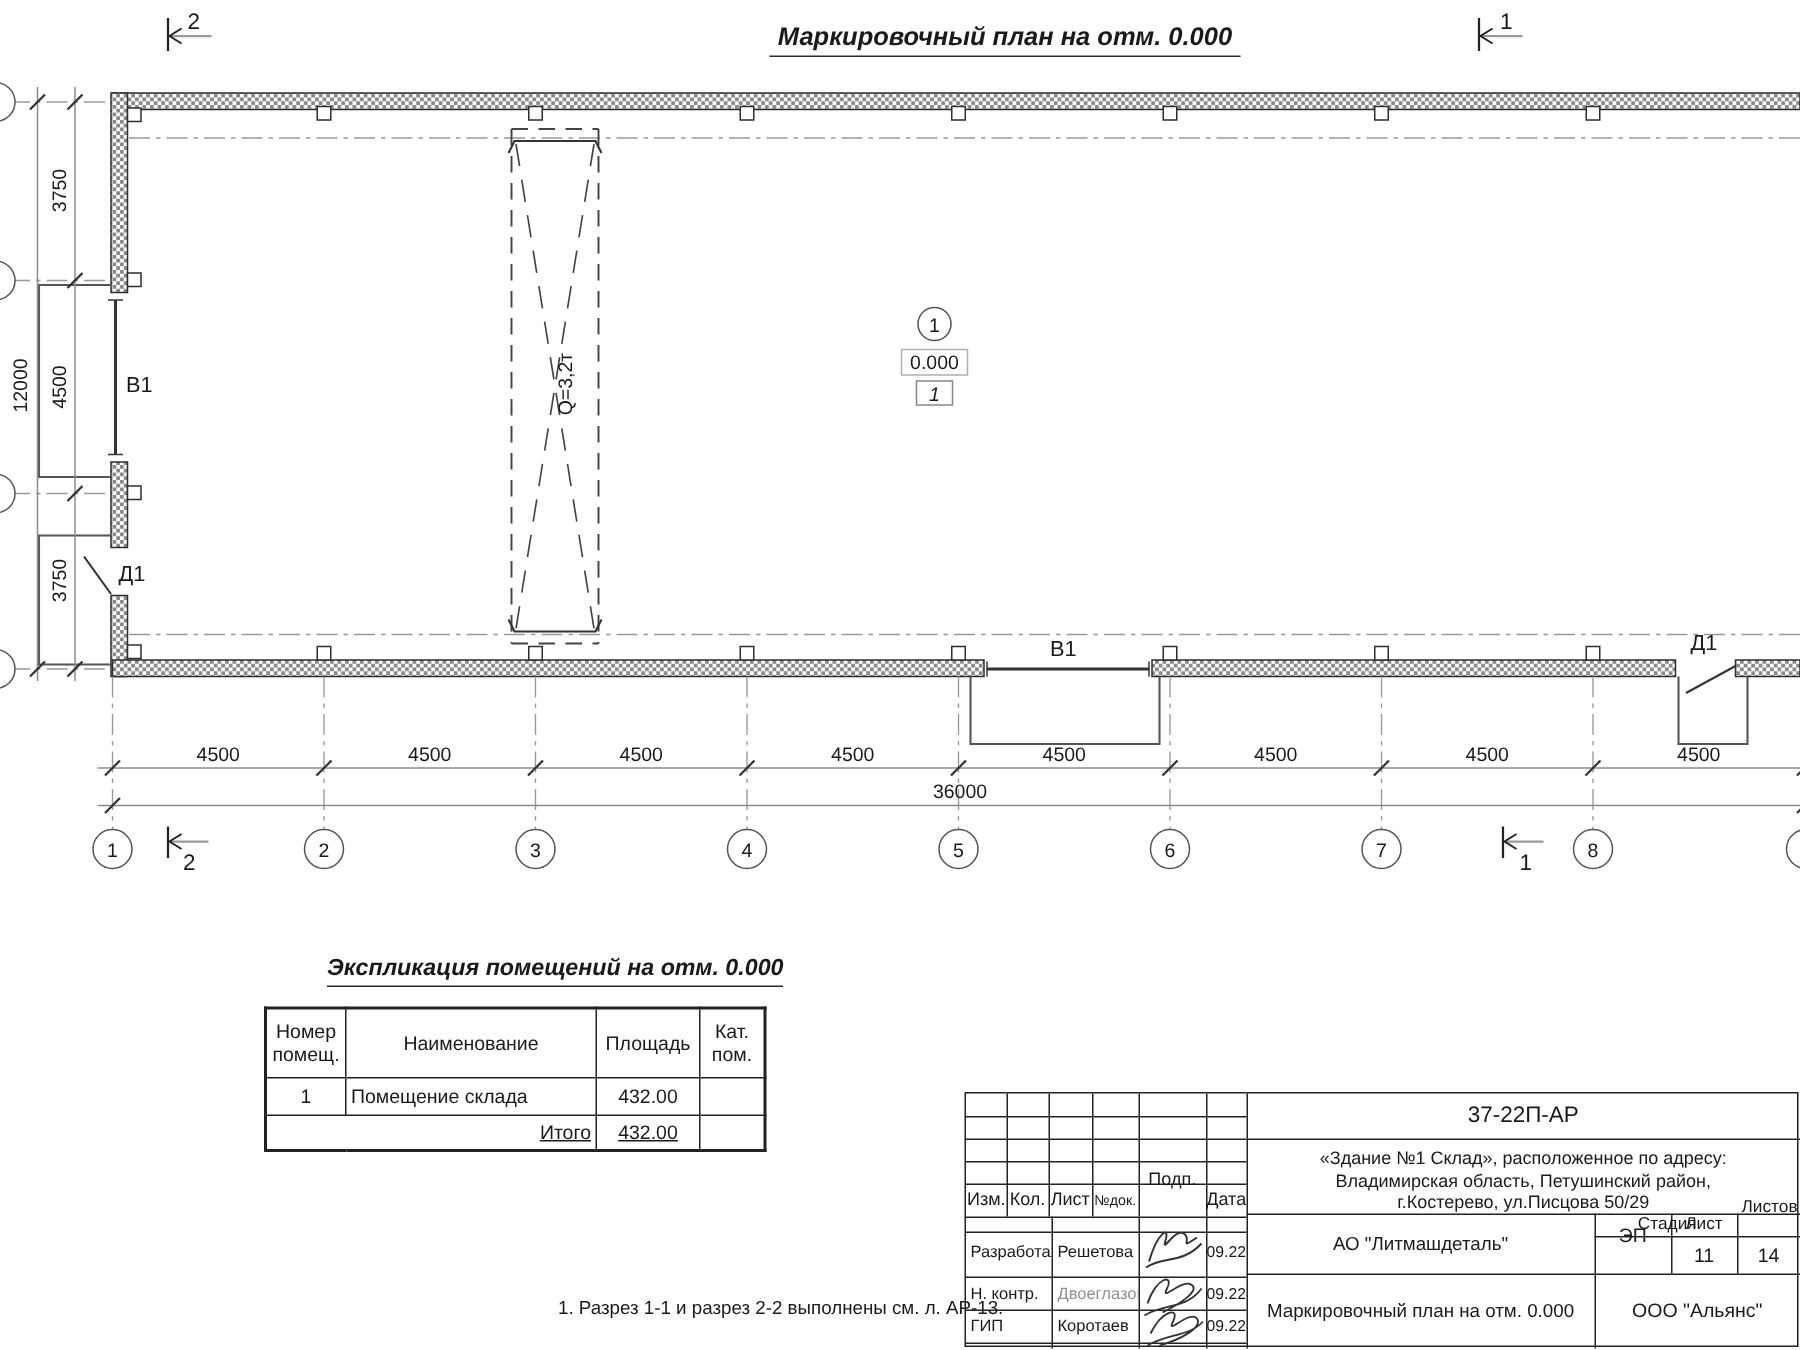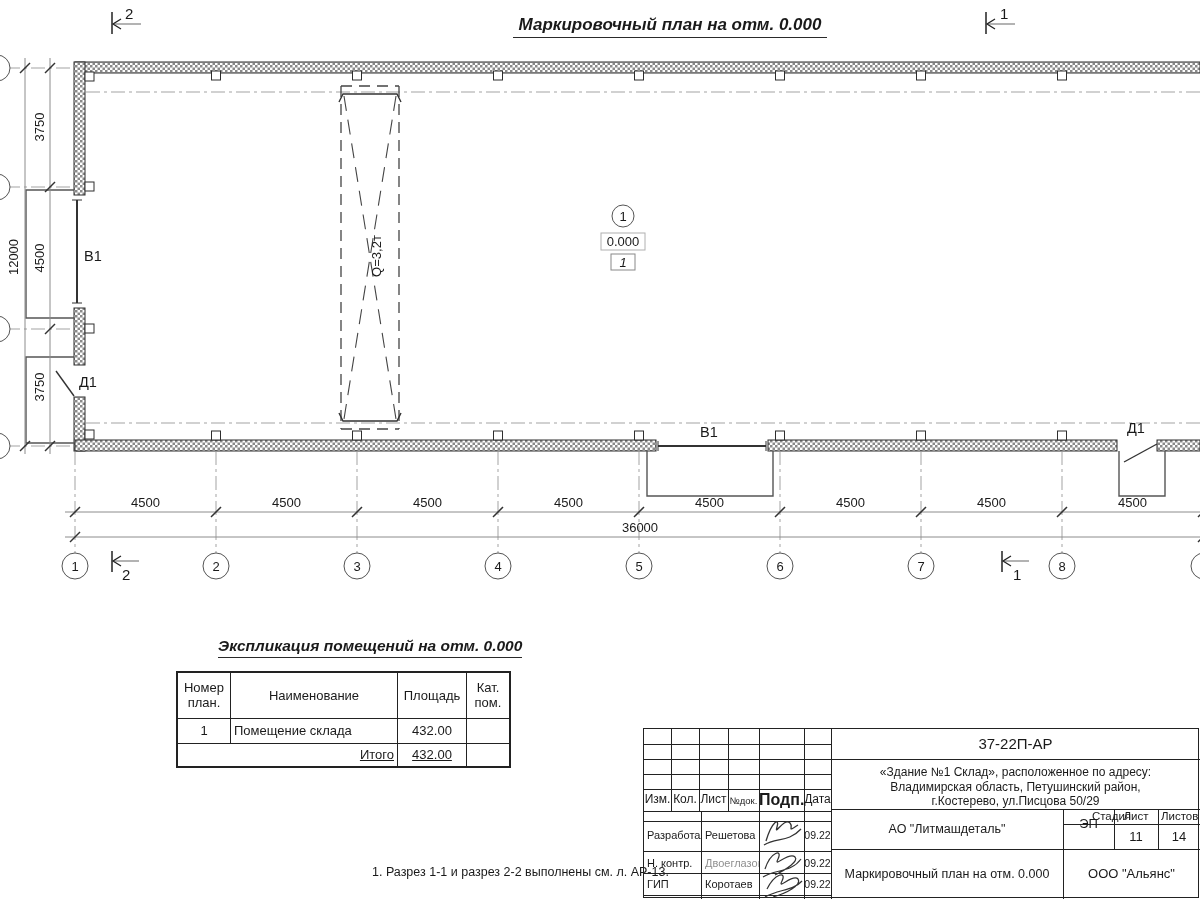--- a/index.html
+++ b/index.html
@@ -256,21 +256,21 @@
   </g>
 </svg>
 
 <div class="abs expl-title">
   <span>Экспликация помещений на отм. 0.000</span>
 </div>
 
 <table class="expl abs" style="left:176px;top:671px;">
   <tbody>
       <tr style="height:46px;">
-    <th style="width:46px;" class="ctr">Номер план.</th>
+    <th style="width:46px;" class="ctr">Номер помещ.</th>
     <th style="width:160px;" class="ctr">Наименование</th>
     <th style="width:62px;" class="ctr">Площадь</th>
     <th style="width:36px;" class="ctr">Кат. пом.</th>
   </tr>
   <tr style="height:25px;">
     <td class="ctr">1</td>
     <td>Помещение склада</td>
     <td class="ctr">432.00</td>
     <td></td>
   </tr>
@@ -316,21 +316,21 @@
   <div class="hl" style="left:419px;top:95px;width:137px;"></div>
   <div class="hl" style="left:187px;top:120px;width:369px;border-top-width:1.5px;"></div>
   <div class="vlt" style="left:419px;top:80px;height:90px;"></div>
   <div class="vl" style="left:470px;top:80px;height:40px;"></div>
   <div class="vl" style="left:514px;top:80px;height:40px;"></div>
 
   <div class="t ctr" style="left:0;top:63px;width:27px;font-size:12px;">Изм.</div>
   <div class="t ctr" style="left:27px;top:63px;width:28px;font-size:12px;">Кол.</div>
   <div class="t ctr" style="left:55px;top:63px;width:29px;font-size:12px;">Лист</div>
   <div class="t ctr" style="left:84px;top:66px;width:31px;font-size:9.5px;">№док.</div>
-  <div class="t ctr" style="left:115px;top:62px;width:45px;font-size:16px;font-weight:bold;">Подп.</div>
+  <div class="t ctr" style="left:115px;top:50px;width:45px;font-size:12px;">Подп.</div>
   <div class="t ctr" style="left:160px;top:63px;width:27px;font-size:12px;">Дата</div>
 
   <div class="t" style="left:3px;top:100px;width:54px;font-size:11px;">Разработал</div>
   <div class="t" style="left:61px;top:100px;width:54px;font-size:11px;">Решетова</div>
   <div class="t ctr" style="left:160px;top:100px;width:27px;font-size:10.5px;">09.22</div>
   <div class="t" style="left:3px;top:128px;width:54px;font-size:11px;">Н. контр.</div>
   <div class="t gray" style="left:61px;top:128px;width:54px;font-size:11px;">Двоеглазов</div>
   <div class="t ctr" style="left:160px;top:128px;width:27px;font-size:10.5px;">09.22</div>
   <div class="t" style="left:3px;top:149px;width:54px;font-size:11px;">ГИП</div>
   <div class="t" style="left:61px;top:149px;width:54px;font-size:11px;">Коротаев</div>
@@ -347,18 +347,18 @@
   <div class="t ctr" style="left:187px;top:6px;width:369px;font-size:15px;">37-22П-АР</div>
   <div class="t ctr" style="left:192px;top:36px;width:359px;font-size:12px;line-height:14.5px;">
     <div>«Здание №1 Склад», расположенное по адресу:</div>
     <div>Владимирская область, Петушинский район,</div>
     <div>г.Костерево, ул.Писцова 50/29</div>
   </div>
   <div class="t ctr" style="left:187px;top:80px;width:232px;height:40px;line-height:40px;font-size:12.5px;">АО "Литмашдеталь"</div>
   <div class="t ctr" style="left:187px;top:120px;width:232px;height:50px;line-height:50px;font-size:12.5px;">Маркировочный план на отм. 0.000</div>
   <div class="t ctr" style="left:419px;top:81px;width:51px;font-size:11.5px;padding-left:23px;">Стадия</div>
   <div class="t ctr" style="left:470px;top:81px;width:44px;font-size:11.5px;">Лист</div>
-  <div class="t" style="left:517px;top:81px;width:39px;font-size:11.5px;">Листов</div>
+  <div class="t" style="left:517px;top:70px;width:39px;font-size:11.5px;">Листов</div>
   <div class="t ctr" style="left:419px;top:82px;width:51px;height:25px;line-height:25px;font-size:13px;">ЭП</div>
   <div class="t ctr" style="left:470px;top:95px;width:44px;height:25px;line-height:25px;font-size:13px;">11</div>
   <div class="t ctr" style="left:514px;top:95px;width:42px;height:25px;line-height:25px;font-size:13px;">14</div>
   <div class="t ctr" style="left:419px;top:120px;width:137px;height:50px;line-height:50px;font-size:13px;">ООО "Альянс"</div>
 </div>
 
 </body></html>

